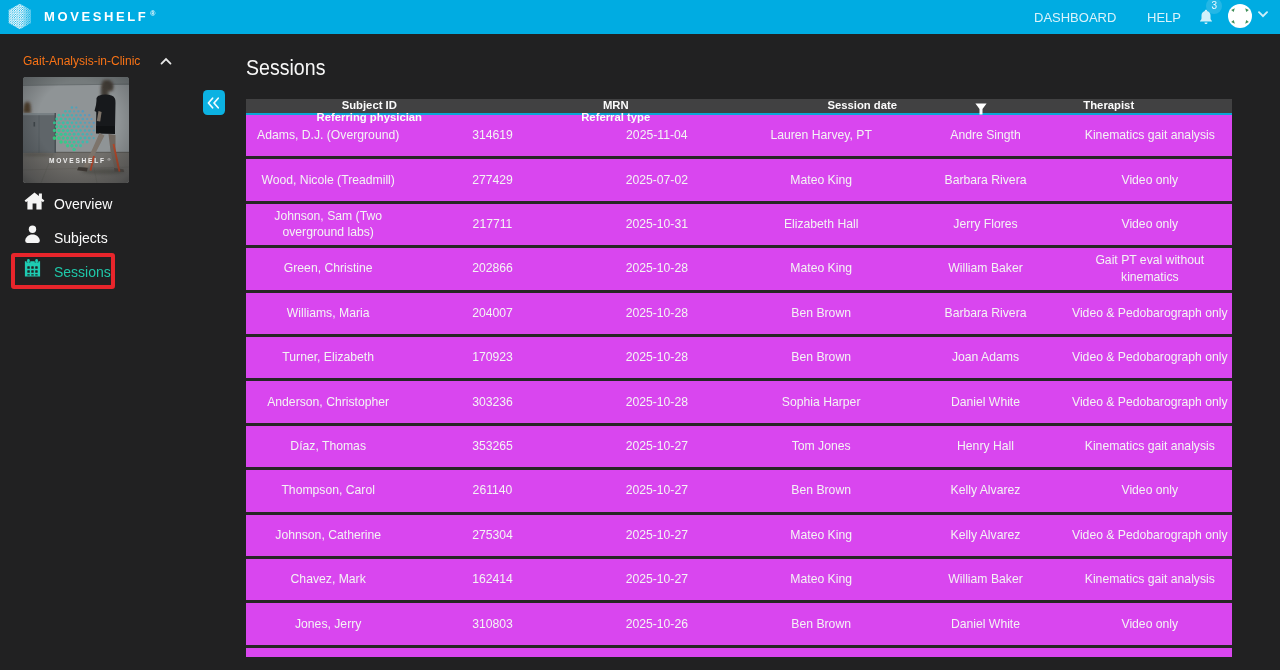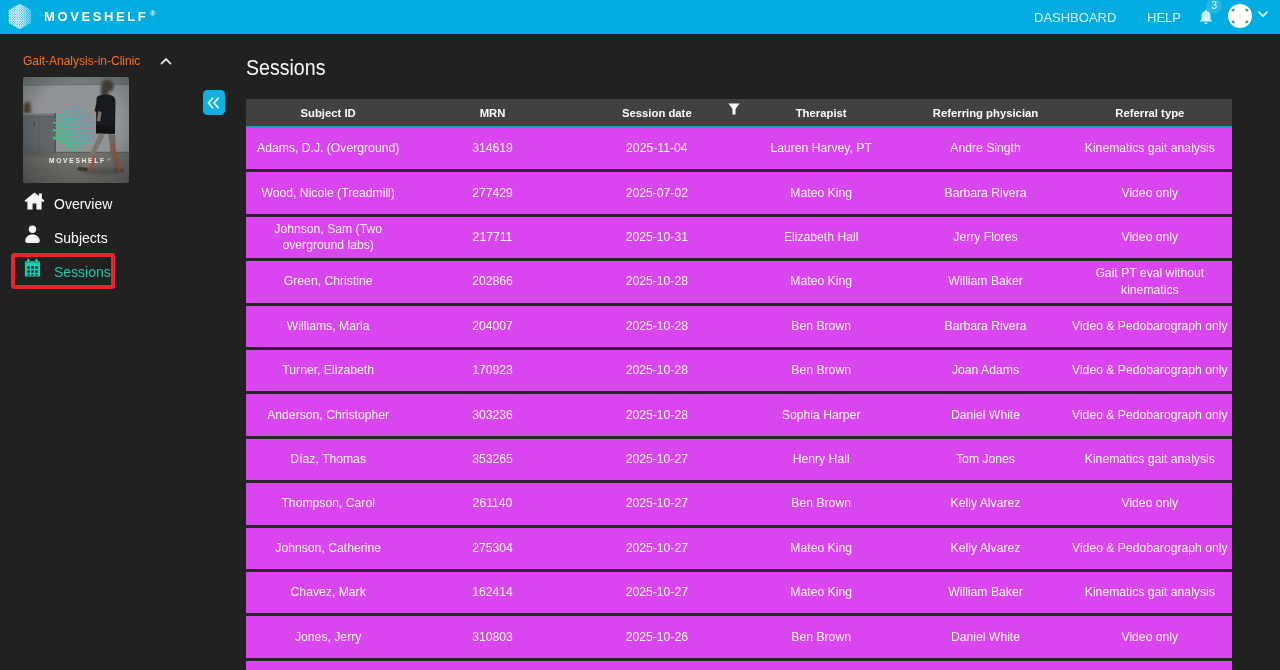--- a/index.html
+++ b/index.html
@@ -25,21 +25,21 @@
 .menu-item svg { position:absolute; left:0; top:0; }
 .menu-item .label { position:absolute; left:30px; top:0px; white-space:nowrap; }
 #mi-overview { top:196px; }
 #mi-subjects { top:230px; }
 #mi-sessions { top:264px; color:#1fc8a9; }
 .redbox { position:absolute; left:11px; top:253px; width:104px; height:36px; border:4px solid #e8252b; border-radius:3px; }
 
 h1.pagetitle { position:absolute; left:246px; top:55px; color:#f7f7f7; font-size:22.5px; font-weight:normal; transform:scaleX(0.87); transform-origin:0 0; }
 
 .table { position:absolute; left:246px; top:99px; width:986px; }
-.thead { display:grid; grid-template-columns:repeat(6,1fr); height:29px; background:#414142; border-bottom:2.2px solid #0aa7d5; }
+.thead { display:grid; grid-template-columns:repeat(4,1fr); height:16px; background:#414142; border-bottom:2.2px solid #0aa7d5; }
 .thead .th { display:flex; align-items:center; justify-content:center; color:#fbfbfb; font-size:11.3px; font-weight:bold; position:relative; }
 .filter-tri { position:absolute; right:-1px; top:4px; }
 .row { display:grid; grid-template-columns:repeat(6,1fr); height:44.4px; background:#d946ef; border-bottom:3.2px solid #262626; }
 .row .td { display:flex; align-items:center; justify-content:center; color:#f4f4f4; font-size:12.2px; text-align:center; line-height:16.8px; padding:0 3px; }
 .row.partial { height:9.3px; border-bottom:none; }
 </style>
 </head>
 <body>
 <div class="topbar">
   <svg class="logo" width="24" height="27" viewBox="0 0 24 27">
@@ -331,22 +331,22 @@
       <div class="td">303236</div>
       <div class="td">2025-10-28</div>
       <div class="td">Sophia Harper</div>
       <div class="td">Daniel White</div>
       <div class="td">Video &amp; Pedobarograph only</div>
     </div>
   <div class="row">
       <div class="td">Díaz, Thomas</div>
       <div class="td">353265</div>
       <div class="td">2025-10-27</div>
+      <div class="td">Tom Jones</div>
       <div class="td">Henry Hall</div>
-      <div class="td">Tom Jones</div>
       <div class="td">Kinematics gait analysis</div>
     </div>
   <div class="row">
       <div class="td">Thompson, Carol</div>
       <div class="td">261140</div>
       <div class="td">2025-10-27</div>
       <div class="td">Ben Brown</div>
       <div class="td">Kelly Alvarez</div>
       <div class="td">Video only</div>
     </div>

